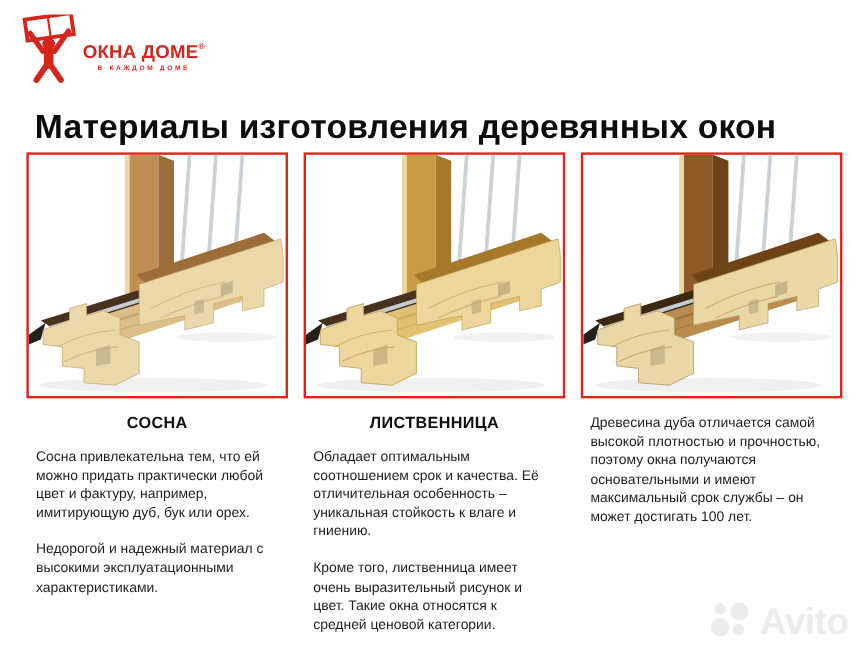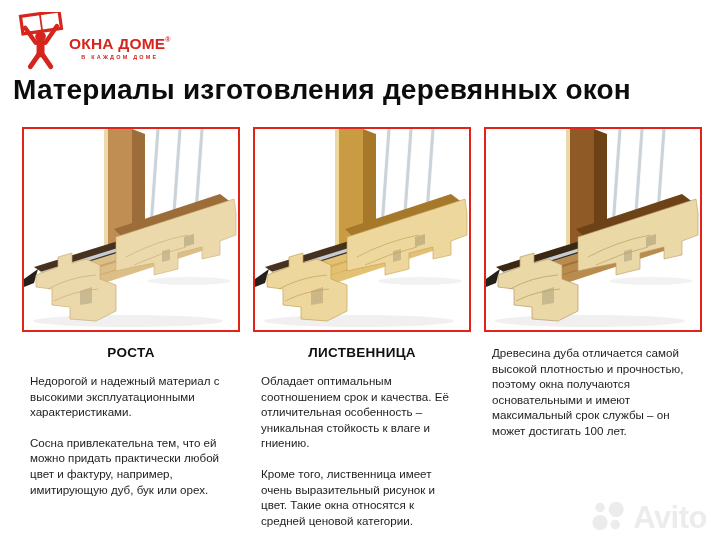--- a/index.html
+++ b/index.html
@@ -10,21 +10,21 @@
   }
   
   .logo{position:absolute;left:18px;top:12px;display:flex;align-items:center;gap:5px;}
   .logo-icon svg{width:46px;height:58px;display:block;}
   .logo-textwrap{padding-top:14px;}
   .logo-title{color:var(--logo_red);font-weight:bold;font-size:15.5px;letter-spacing:.2px;white-space:nowrap;line-height:1;}
   .logo-reg{font-size:7px;vertical-align:top;}
   .logo-tagline{color:var(--logo_red);font-size:5.5px;letter-spacing:2.2px;text-align:center;margin-top:2px;font-weight:bold;}
   
   .page-title{
-    position:absolute;top:74px;left:0;width:644px;margin:0;
+    position:absolute;top:74px;left:0;width:644px;margin:16px;
     text-align:center;font-size:28px;font-weight:bold;color:#0c0c0c;letter-spacing:.2px;
   }
   
   .cards{position:absolute;top:127px;left:22px;width:681px;display:flex;gap:13px;}
   .card{width:218px;flex:0 0 218px;}
   .card-image{
     box-sizing:border-box;width:218px;height:205px;
     border:2px solid var(--accent);background:#fff;overflow:hidden;
   }
   .card-image svg{width:100%;height:100%;display:block;}
@@ -106,24 +106,24 @@
             <rect x="132" y="100" width="8" height="7" fill="#2e3b46" transform="skewY(-18 136 103)"></rect>
             <rect x="156" y="92" width="8" height="7" fill="#2e3b46"></rect>
             <rect x="178" y="85" width="8" height="7" fill="#2e3b46"></rect>
             <polygon points="92,108 210,70 212,84 212,106 196,112 196,126 178,130 178,118 154,124 154,140 130,146 130,134 110,138 92,142" fill="var(--wood_light)" stroke="var(--grain)" stroke-width=".6"></polygon>
             <polygon points="160,108 170,105 170,115 160,118" fill="#000" opacity=".16"></polygon>
             <polygon points="138,122 146,120 146,131 138,133" fill="#000" opacity=".14"></polygon>
             <path d="M102,128 q30,-16 62,-22 M110,136 q26,-12 52,-18" stroke="var(--grain)" stroke-width="1" fill="none" opacity=".65"></path>
           </g>
         </svg>
       </div>
-      <h2 class="card-title">РОСТА</h2>
+      <h2 class="card-title">СОСНА</h2>
       <div class="card-text">
+        <p>Сосна привлекательна тем, что ей можно придать практически любой цвет и фактуру, например, имитирующую дуб, бук или орех.</p>
         <p>Недорогой и надежный материал с высокими эксплуатационными характеристиками.</p>
-        <p>Сосна привлекательна тем, что ей можно придать практически любой цвет и фактуру, например, имитирующую дуб, бук или орех.</p>
       </div>
     </article>
 
     <article class="card" style="--frame: #c99c44; --frame_dark: #a6782a; --wood_light: #eed79d; --wood_mid: #e2c272; --seal: #46321e; --grain: #c2a055;">
       <div class="card-image">
         <svg viewBox="0 0 214 201">
           <ellipse cx="104" cy="192" rx="95" ry="6" fill="#000" opacity=".06"></ellipse>
           <ellipse cx="165" cy="152" rx="42" ry="4" fill="#000" opacity=".05"></ellipse>
           <g>
             <polygon points="80,1 84,0 84,124 80,126" fill="var(--wood_light)"></polygon>

